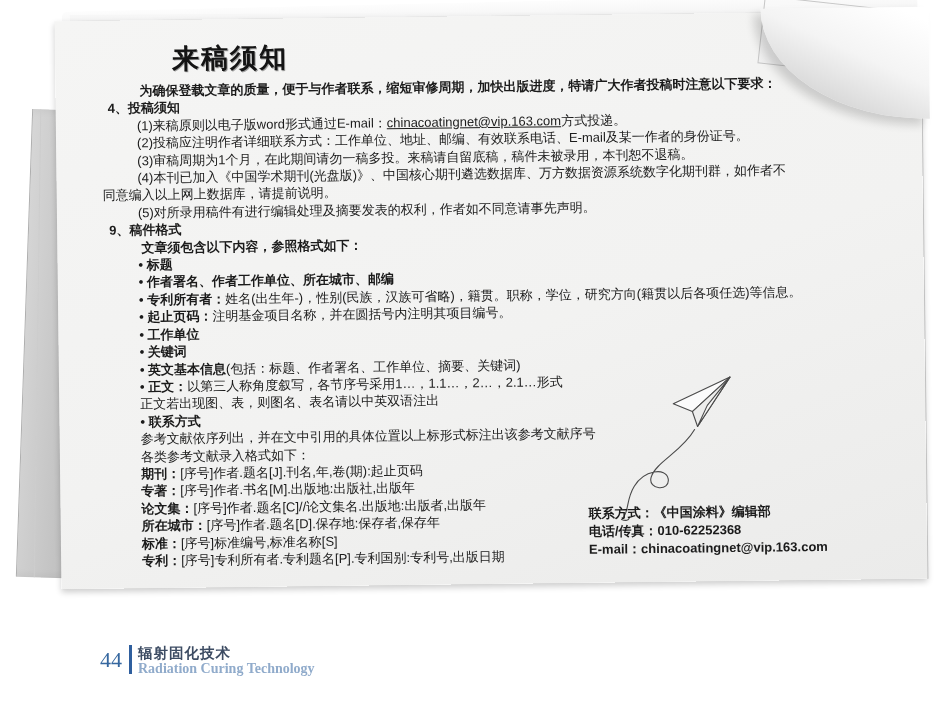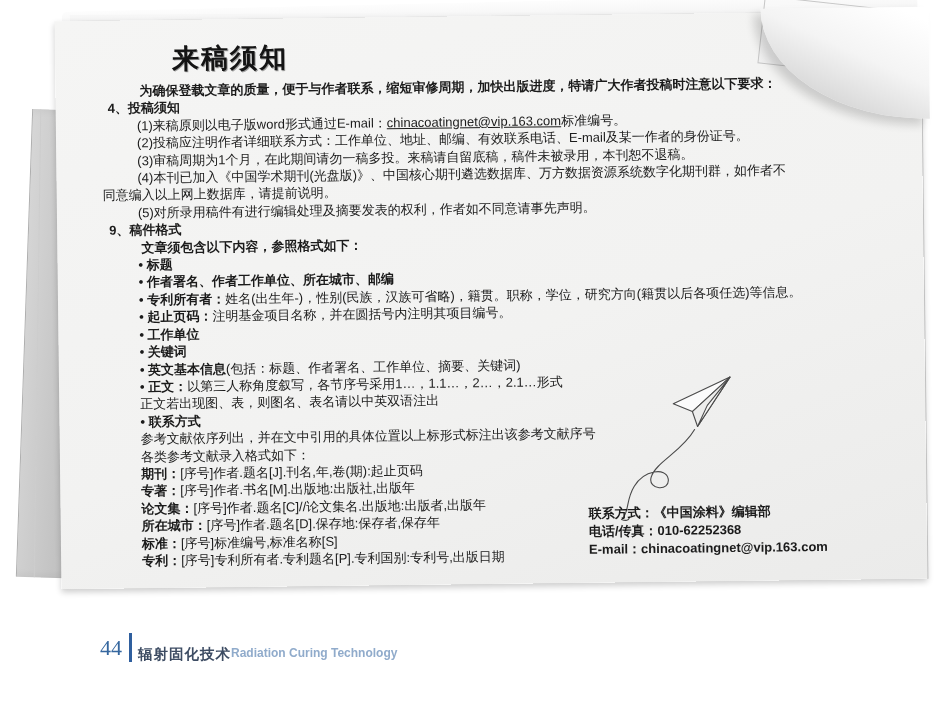--- a/index.html
+++ b/index.html
@@ -48,44 +48,44 @@
   .contact{position:absolute;left:528px;top:490px;font-size:13px;line-height:18px;
      font-weight:bold;color:#1b1b1b;}
 
   .plane{position:absolute;left:560px;top:350px;}
 
   
   .footer{position:absolute;left:100px;top:633px;display:flex;align-items:flex-end;}
   .footer .num{font-family:"Liberation Serif","DejaVu Serif",serif;font-size:22px;
      line-height:22px;color:#35679f;padding-bottom:3px;text-align:center;}
   .footer .bar{width:3px;height:29px;background:#2f5f9e;margin:0 6px 0 7px;}
-  .footer .names{display:flex;flex-direction:row;margin-top:12px;}
+  .footer .names{display:flex;flex-direction:column;margin-top:12px;}
   .footer .cn{font-size:14.5px;font-weight:bold;color:#3d4c63;line-height:16px;letter-spacing:1px;}
-  .footer .en{font-family:Liberation Sans, sans-serif;font-size:12px;
+  .footer .en{font-family:Liberation Serif, serif;font-size:14px;
      font-weight:bold;color:#90abcb;line-height:11px;margin-top:2px;}
 </style>
 </head>
 <body>
 
 <div class="stage">
 
   <div class="sheet-top"></div>
   <div class="sheet-top2"></div>
   <div class="sheet-left"></div>
 
   <div class="paper">
     <div class="curl-back"></div>
     <div class="curl"></div>
 
     <h1 class="title">来稿须知</h1>
 
     <div class="doc">
         <div class="doc-line" style="padding-left: 38px;"><span class="b">为确保登载文章的质量，便于与作者联系，缩短审修周期，加快出版进度，特请广大作者投稿时注意以下要求：</span></div>
         <div class="doc-line" style="padding-left: 6px;"><span class="b">4、投稿须知</span></div>
-        <div class="doc-line" style="padding-left: 35px;"><span>(1)来稿原则以电子版word形式通过E-mail：</span><span class="u">chinacoatingnet@vip.163.com</span><span>标准编号。</span></div>
+        <div class="doc-line" style="padding-left: 35px;"><span>(1)来稿原则以电子版word形式通过E-mail：</span><span class="u">chinacoatingnet@vip.163.com</span><span>方式投递。</span></div>
         <div class="doc-line" style="padding-left: 35px;"><span>(2)投稿应注明作者详细联系方式：工作单位、地址、邮编、有效联系电话、E-mail及某一作者的身份证号。</span></div>
         <div class="doc-line" style="padding-left: 35px;"><span>(3)审稿周期为1个月，在此期间请勿一稿多投。来稿请自留底稿，稿件未被录用，本刊恕不退稿。</span></div>
         <div class="doc-line" style="padding-left: 35px;"><span>(4)本刊已加入《中国学术期刊(光盘版)》、中国核心期刊遴选数据库、万方数据资源系统数字化期刊群，如作者不</span></div>
         <div class="doc-line" style="padding-left: 0px;"><span>同意编入以上网上数据库，请提前说明。</span></div>
         <div class="doc-line" style="padding-left: 35px;"><span>(5)对所录用稿件有进行编辑处理及摘要发表的权利，作者如不同意请事先声明。</span></div>
         <div class="doc-line" style="padding-left: 6px;"><span class="b">9、稿件格式</span></div>
         <div class="doc-line" style="padding-left: 38px;"><span class="b">文章须包含以下内容，参照格式如下：</span></div>
         <div class="doc-line" style="padding-left: 35px;"><span class="b">• 标题</span></div>
         <div class="doc-line" style="padding-left: 35px;"><span class="b">• 作者署名、作者工作单位、所在城市、邮编</span></div>
         <div class="doc-line" style="padding-left: 35px;"><span class="b">• 专利所有者：</span><span>姓名(出生年-)，性别(民族，汉族可省略)，籍贯。职称，学位，研究方向(籍贯以后各项任选)等信息。</span></div>

